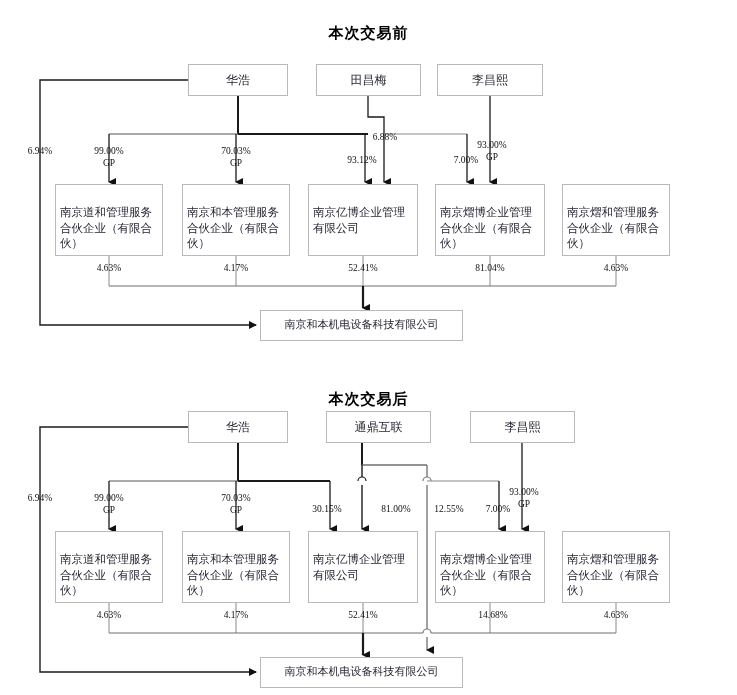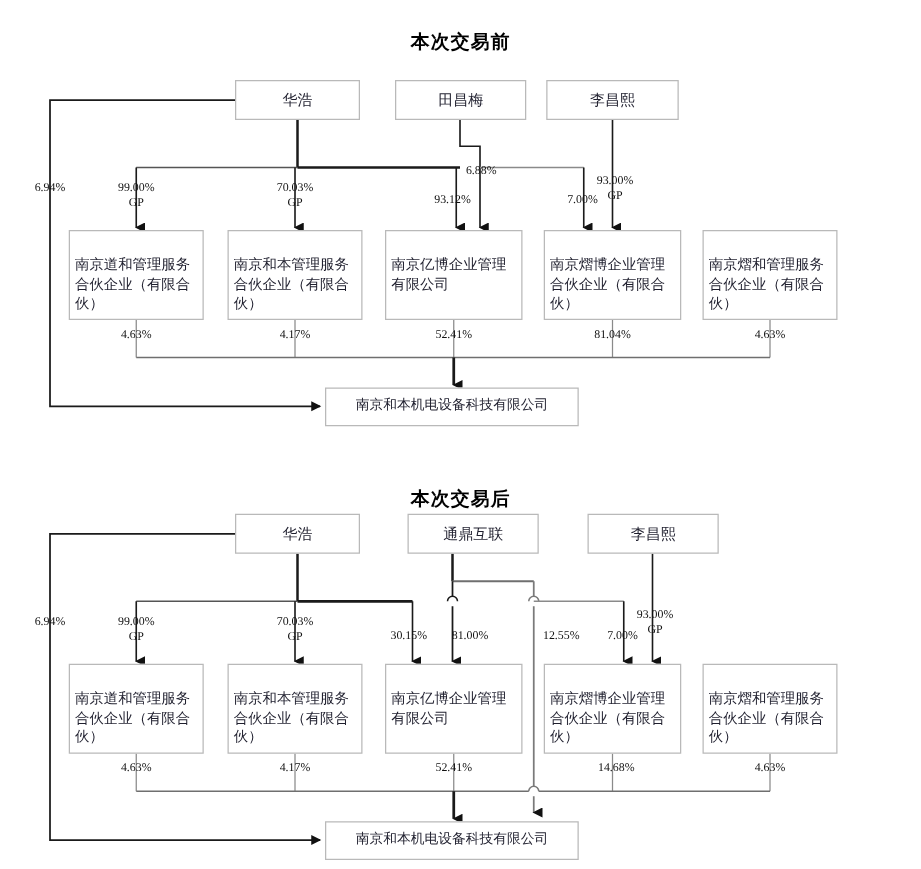--- a/index.html
+++ b/index.html
@@ -186,21 +186,21 @@
   <div class="node-box entity" style="left:308px; top:531px; width:110px; height:72px;">南京亿博企业管理有限公司</div>
   <div class="node-box entity" style="left:435px; top:531px; width:110px; height:72px;">南京熠博企业管理合伙企业（有限合伙）</div>
   <div class="node-box entity" style="left:562px; top:531px; width:108px; height:72px;">南京熠和管理服务合伙企业（有限合伙）</div>
 
   <div class="node-box target" style="left:260px; top:657px; width:203px; height:31px;">南京和本机电设备科技有限公司</div>
 
   <div class="edge-label" style="left:40px; top:493px;">6.94%</div>
   <div class="edge-label" style="left:109px; top:493px;"><span>99.00%</span><span class="gp">GP</span></div>
   <div class="edge-label" style="left:236px; top:493px;"><span>70.03%</span><span class="gp">GP</span></div>
   <div class="edge-label" style="left:327px; top:504px;">30.15%</div>
-  <div class="edge-label" style="left:376px; top:504px;">81.00%</div>
+  <div class="edge-label" style="left:396px; top:504px;">81.00%</div>
   <div class="edge-label" style="left:449px; top:504px;">12.55%</div>
   <div class="edge-label" style="left:498px; top:504px;">7.00%</div>
   <div class="edge-label" style="left:524px; top:487px;"><span>93.00%</span><span class="gp">GP</span></div>
 
   <div class="edge-label" style="left:109px; top:610px;">4.63%</div>
   <div class="edge-label" style="left:236px; top:610px;">4.17%</div>
   <div class="edge-label" style="left:363px; top:610px;">52.41%</div>
   <div class="edge-label" style="left:493px; top:610px;">14.68%</div>
   <div class="edge-label" style="left:616px; top:610px;">4.63%</div>
 

